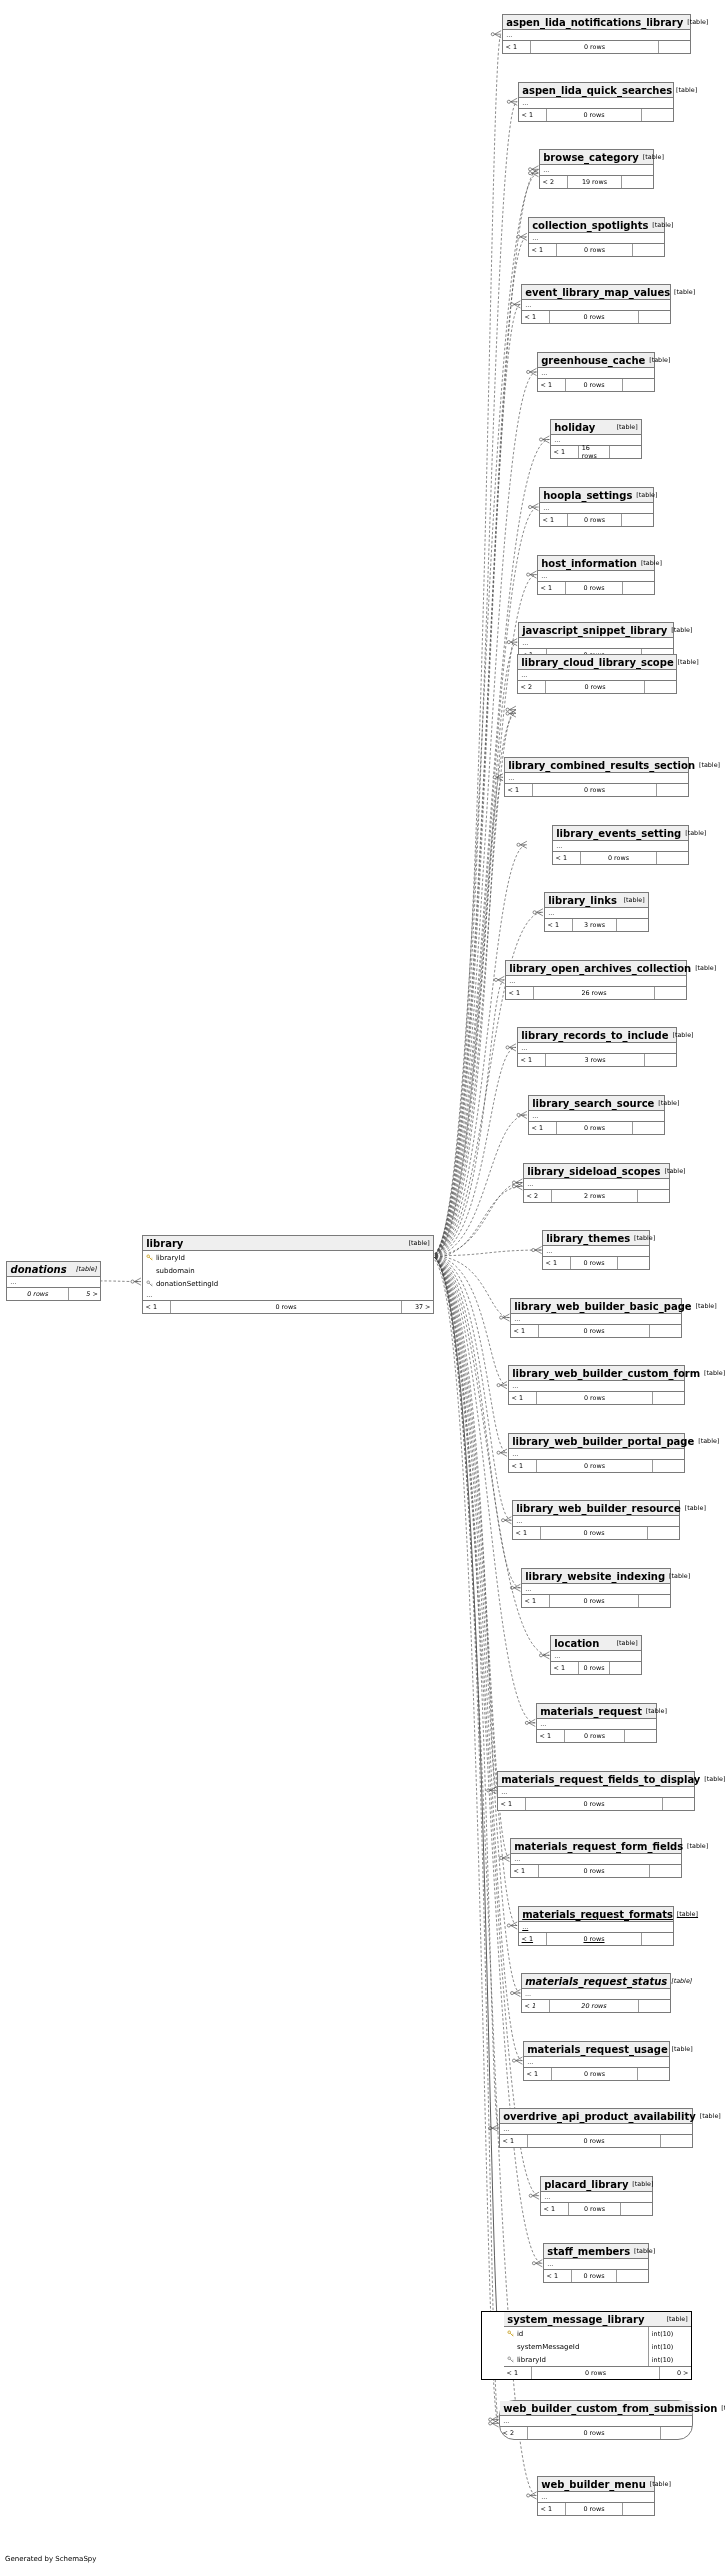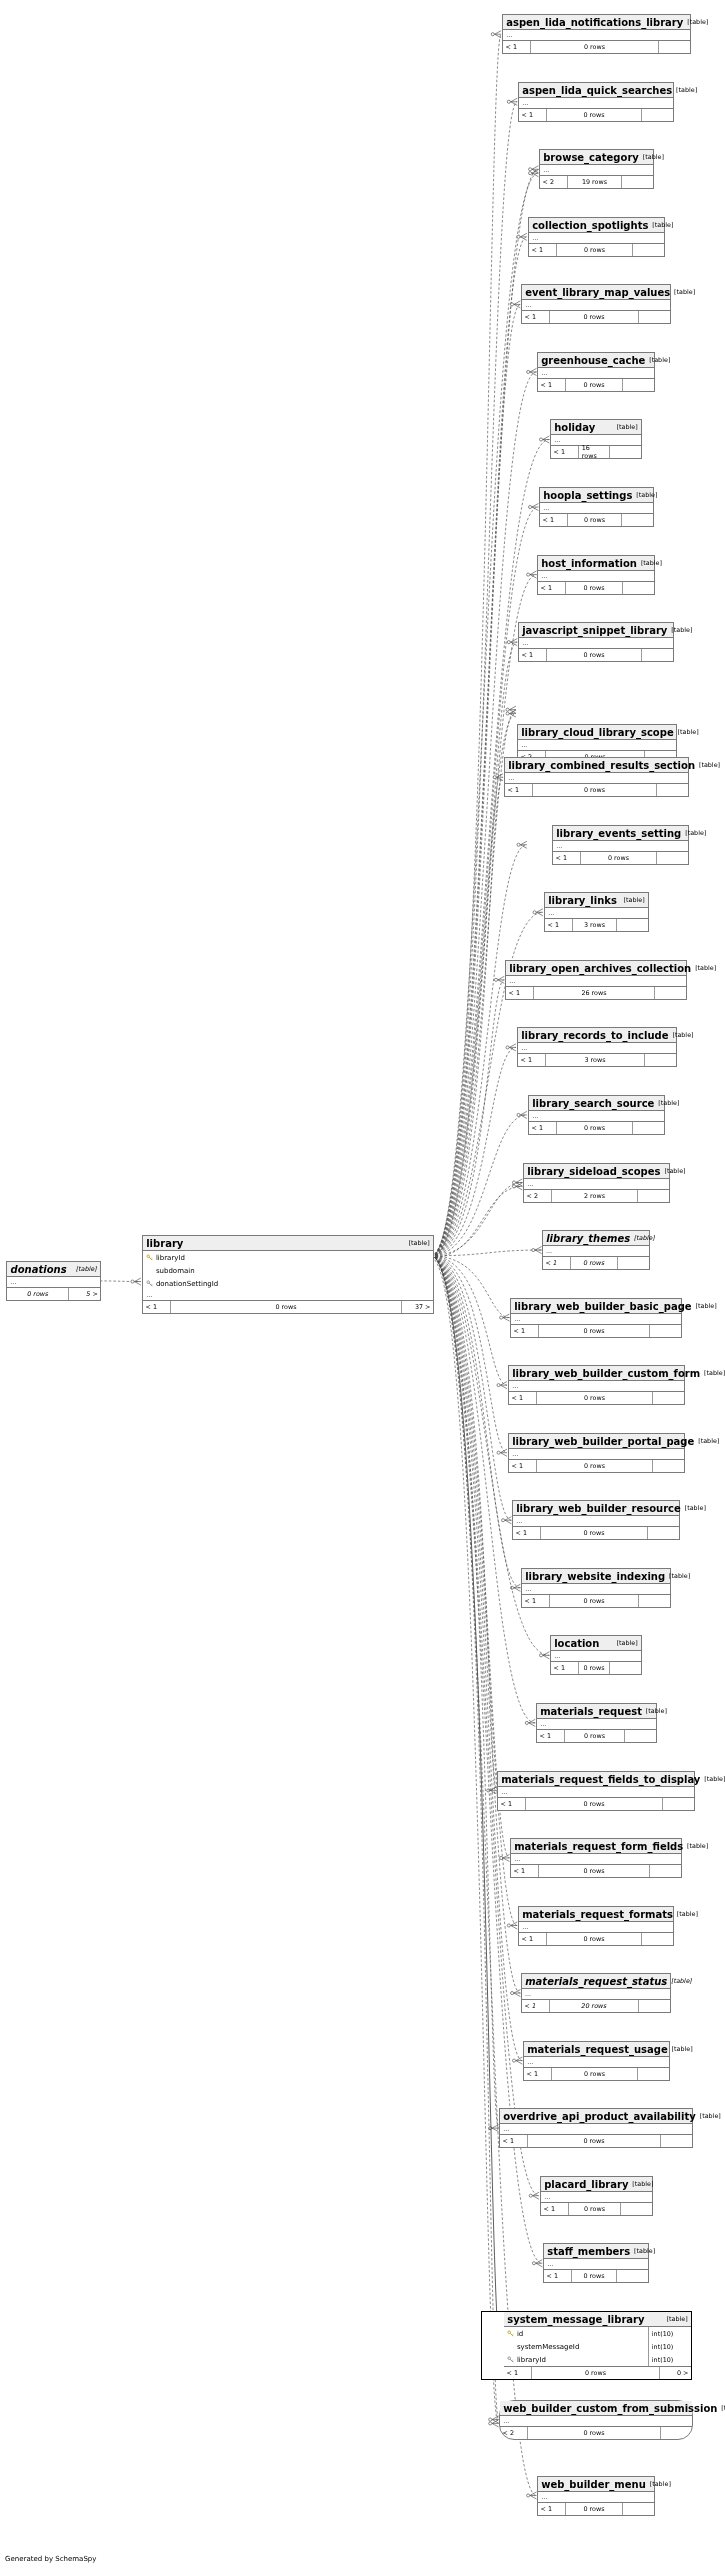--- a/index.html
+++ b/index.html
@@ -238,21 +238,21 @@
           <span class="tname">javascript_snippet_library</span>
           <span class="ttag">[table]</span>
         </div>
         <div class="trow ellipsis">...</div>
         <div class="tfoot">
           <span class="fcell fl">&lt; 1</span>
           <span class="fcell fm">0 rows</span>
           <span class="fcell fr"></span>
         </div>
       </div>
-      <div class="tbox" style="left: 517px; top: 724px; width: 158px;">
+      <div class="tbox" style="left: 517px; top: 654px; width: 158px;">
         <div class="thead">
           <span class="tname">library_cloud_library_scope</span>
           <span class="ttag">[table]</span>
         </div>
         <div class="trow ellipsis">...</div>
         <div class="tfoot">
           <span class="fcell fl">&lt; 2</span>
           <span class="fcell fm">0 rows</span>
           <span class="fcell fr"></span>
         </div>
@@ -334,21 +334,21 @@
           <span class="tname">library_sideload_scopes</span>
           <span class="ttag">[table]</span>
         </div>
         <div class="trow ellipsis">...</div>
         <div class="tfoot">
           <span class="fcell fl">&lt; 2</span>
           <span class="fcell fm">2 rows</span>
           <span class="fcell fr"></span>
         </div>
       </div>
-      <div class="tbox" style="left: 542px; top: 1230px; width: 106px; font-style: italic;">
+      <div class="tbox" style="left: 542px; top: 1230px; width: 106px;">
         <div class="thead">
           <span class="tname">library_themes</span>
           <span class="ttag">[table]</span>
         </div>
         <div class="trow ellipsis">...</div>
         <div class="tfoot">
           <span class="fcell fl">&lt; 1</span>
           <span class="fcell fm">0 rows</span>
           <span class="fcell fr"></span>
         </div>
@@ -454,21 +454,21 @@
           <span class="tname">materials_request_form_fields</span>
           <span class="ttag">[table]</span>
         </div>
         <div class="trow ellipsis">...</div>
         <div class="tfoot">
           <span class="fcell fl">&lt; 1</span>
           <span class="fcell fm">0 rows</span>
           <span class="fcell fr"></span>
         </div>
       </div>
-      <div class="tbox" style="left: 518px; top: 1906px; width: 154px;">
+      <div class="tbox" style="left: 518px; top: 1906px; width: 154px; text-decoration: underline;">
         <div class="thead">
           <span class="tname">materials_request_formats</span>
           <span class="ttag">[table]</span>
         </div>
         <div class="trow ellipsis">...</div>
         <div class="tfoot">
           <span class="fcell fl">&lt; 1</span>
           <span class="fcell fm">0 rows</span>
           <span class="fcell fr"></span>
         </div>

